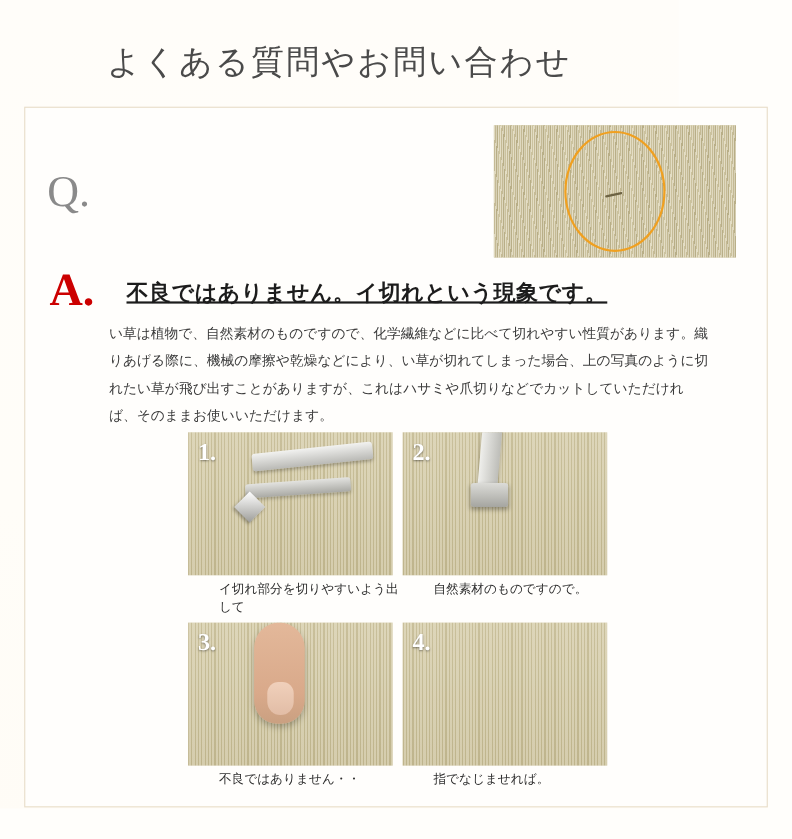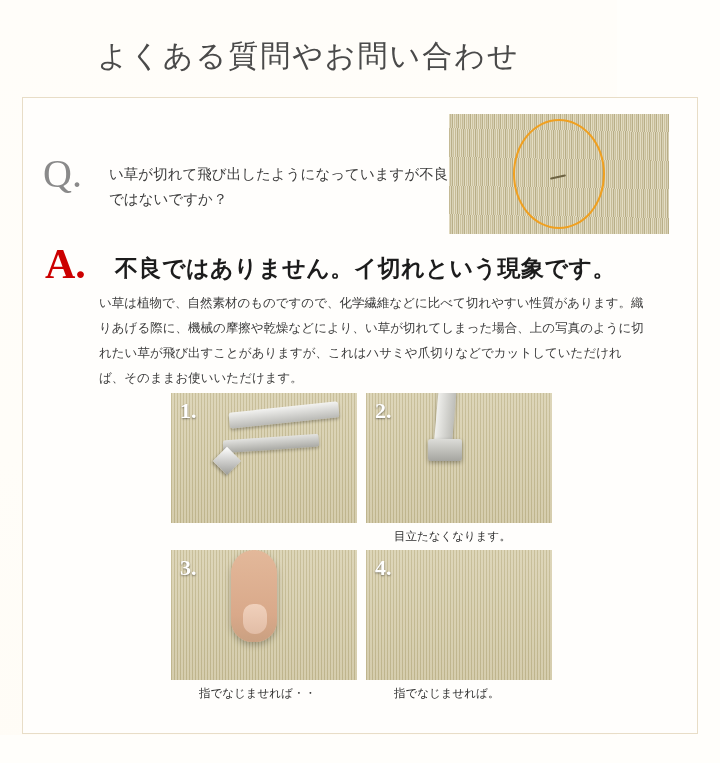--- a/index.html
+++ b/index.html
@@ -100,24 +100,25 @@
     top: 142px;
     font-family: "Liberation Serif", serif;
     font-size: 42px;
     color: #cc0000;
     font-weight: bold;
   }
   .a-head {
     position: absolute;
     left: 92px;
     top: 155px;
-    font-size: 23px;
+    font-size: 20px;
     font-weight: bold;
     color: #1c1c1c;
     letter-spacing: 0.5px;
+    text-decoration: underline;
   }
   .a-body {
     position: absolute;
     left: 76px;
     top: 193px;
     width: 548px;
     font-size: 12.5px;
     line-height: 2.0;
     color: #3b3b3b;
   }
@@ -248,60 +249,60 @@
 </head>
 <body>
 
 <div class="page">
 
   <h1 class="page-title">よくある質問やお問い合わせ</h1>
 
   <div class="faq-frame">
 
     <div class="q-mark">Q.</div>
-    <div class="q-text">い草が切れて飛び出したようになっていますが不良ではないですか？</div>
 
     <div class="q-photo">
       <div class="grass-stray"></div>
       <div class="highlight-circle"></div>
     </div>
 
     <div class="a-mark">A.</div>
     <div class="a-head">不良ではありません。イ切れという現象です。</div>
     <div class="a-body">い草は植物で、自然素材のものですので、化学繊維などに比べて切れやすい性質があります。織りあげる際に、機械の摩擦や乾燥などにより、い草が切れてしまった場合、上の写真のように切れたい草が飛び出すことがありますが、これはハサミや爪切りなどでカットしていただければ、そのままお使いいただけます。</div>
 
     <div class="steps">
       <div class="step-grid">
 
         <div class="step">
           <div class="step-photo">
             <div class="clipper-a"></div>
             <div class="clipper-a2"></div>
             <div class="clipper-tip"></div>
             <div class="step-num">1.</div>
           </div>
+          <div class="step-caption">イ切れ部分を切りやすいよう出して</div>
         </div>
 
         <div class="step">
           <div class="step-photo">
             <div class="clipper-b"></div>
             <div class="clipper-b2"></div>
             <div class="step-num">2.</div>
           </div>
-          <div class="step-caption">目立たなくなります。</div>
+          <div class="step-caption">自然素材のものですので。</div>
         </div>
 
         <div class="step">
           <div class="step-photo">
             <div class="finger">
               <div class="nail"></div>
             </div>
             <div class="step-num">3.</div>
           </div>
-          <div class="step-caption">指でなじませれば・・</div>
+          <div class="step-caption">不良ではありません・・</div>
         </div>
 
         <div class="step">
           <div class="step-photo">
             <div class="step-num">4.</div>
           </div>
           <div class="step-caption">指でなじませれば。</div>
         </div>
 
       </div>

